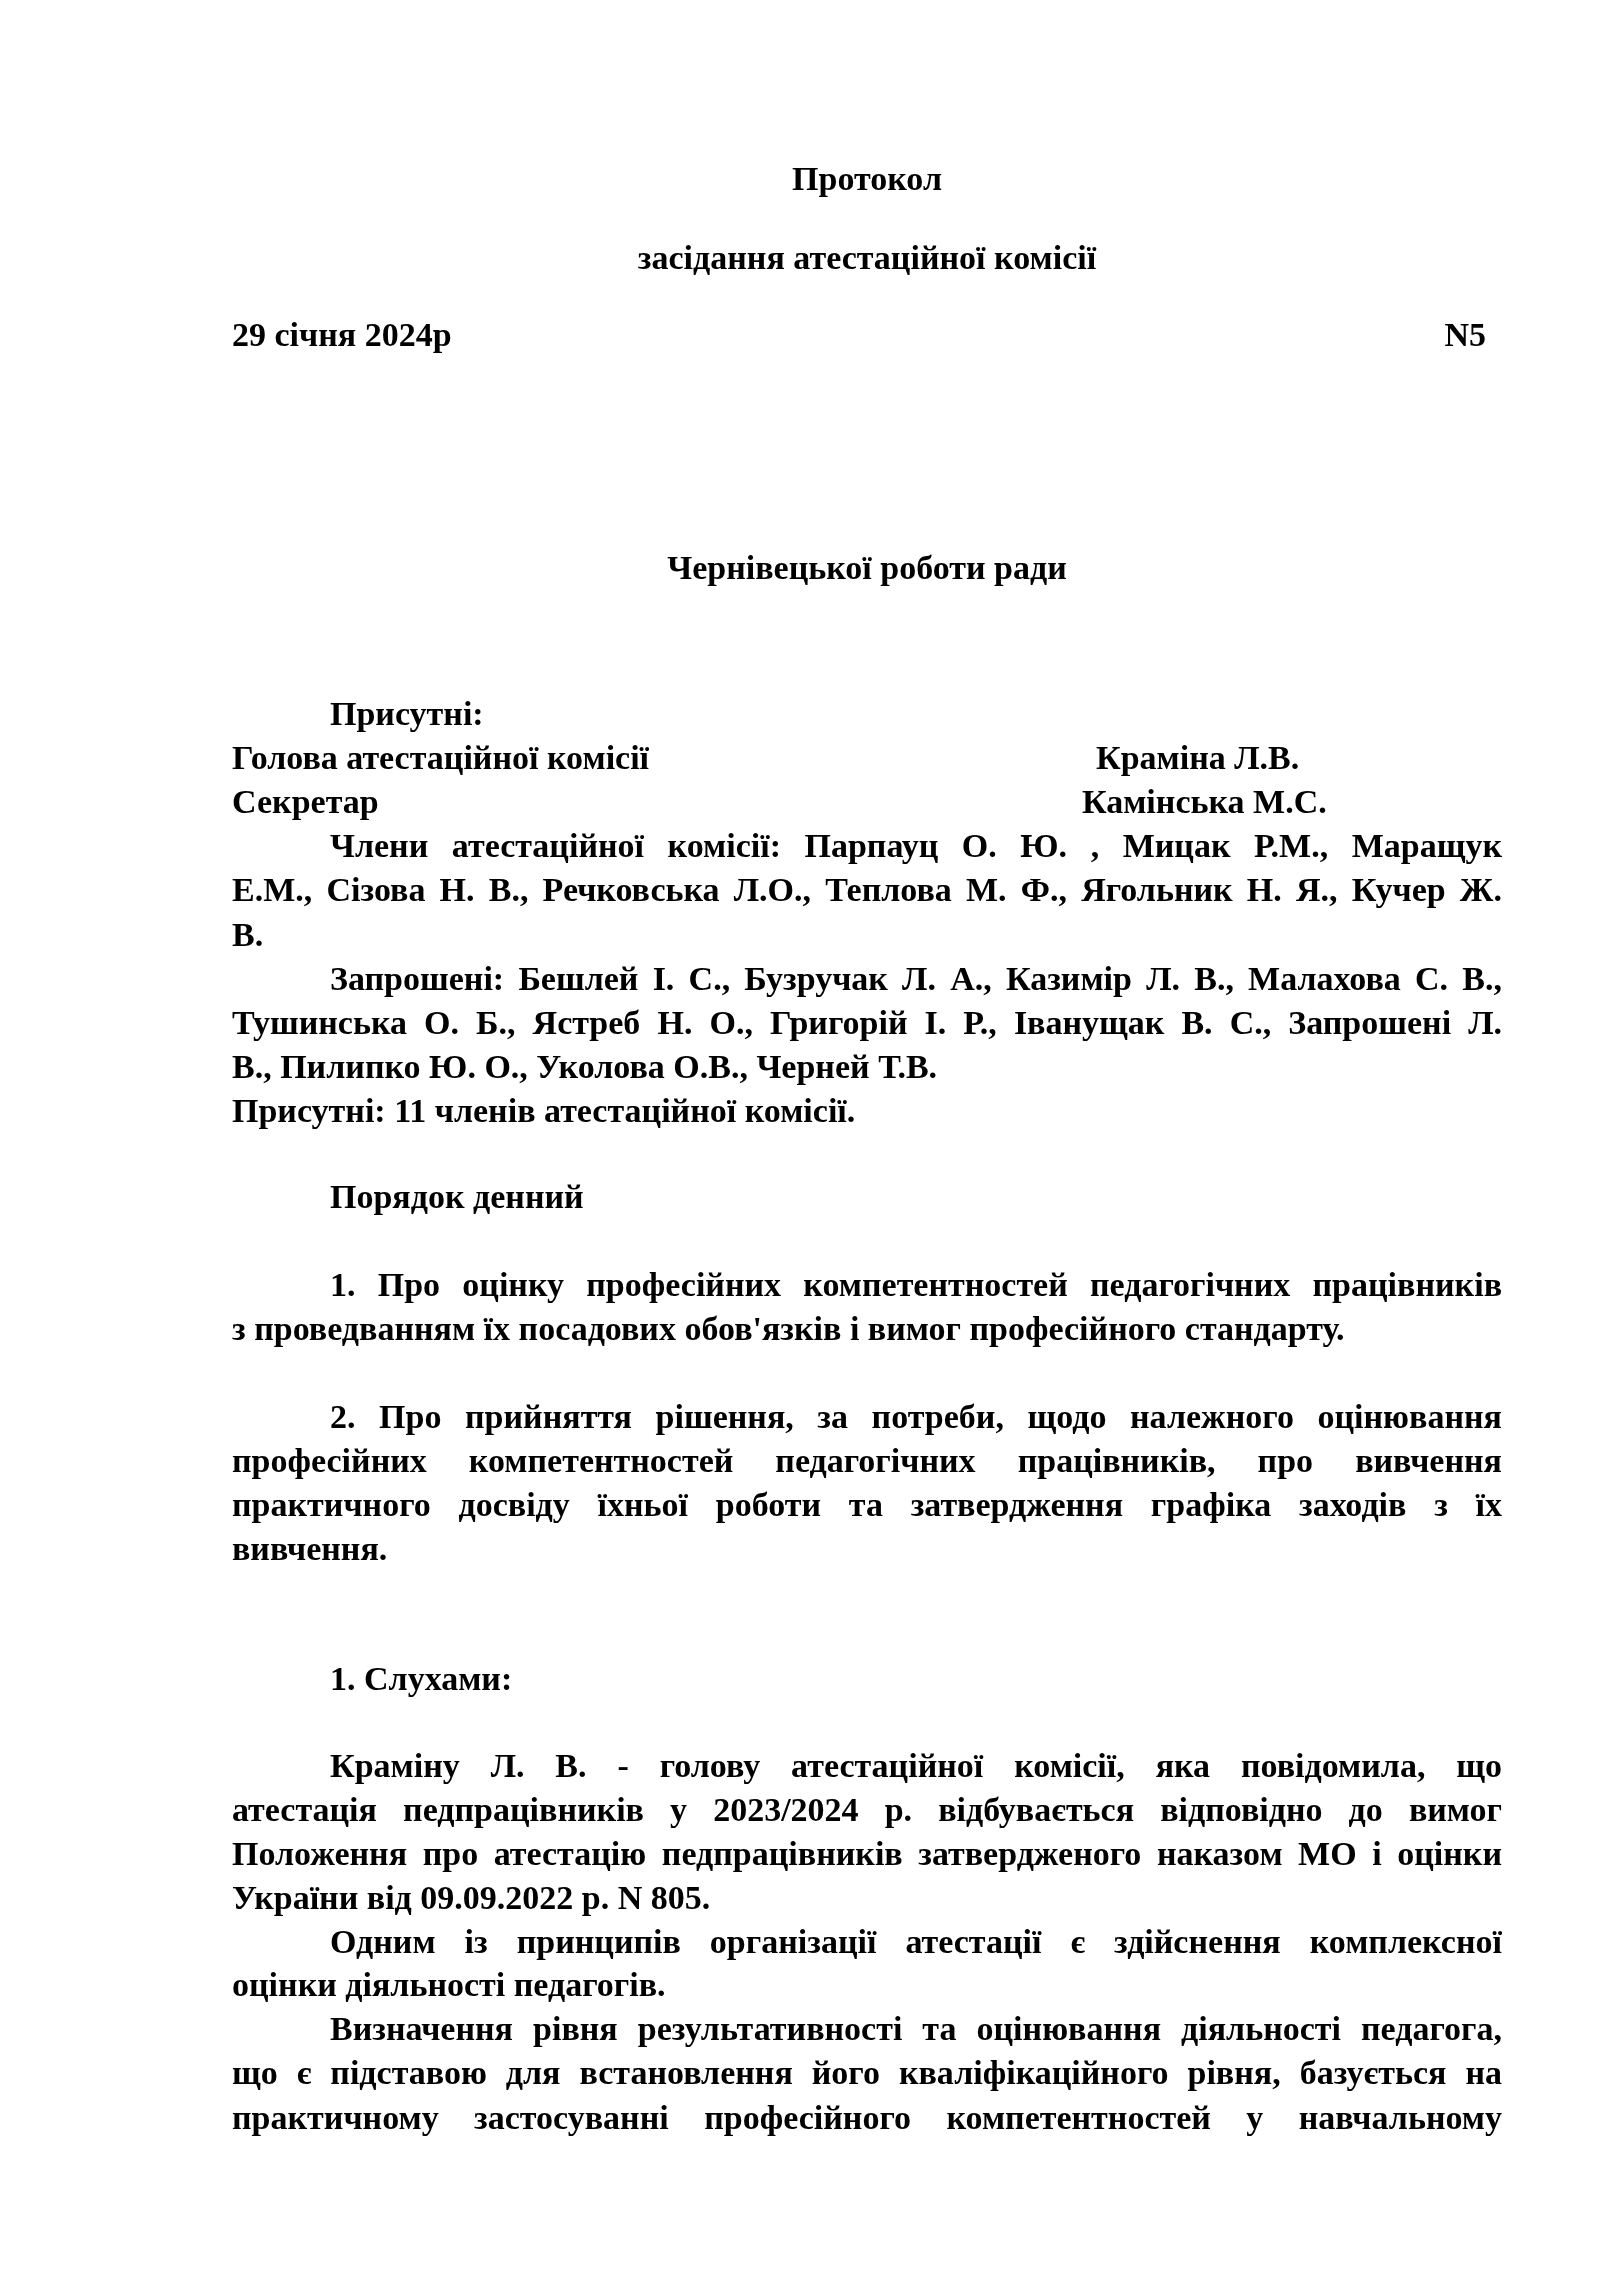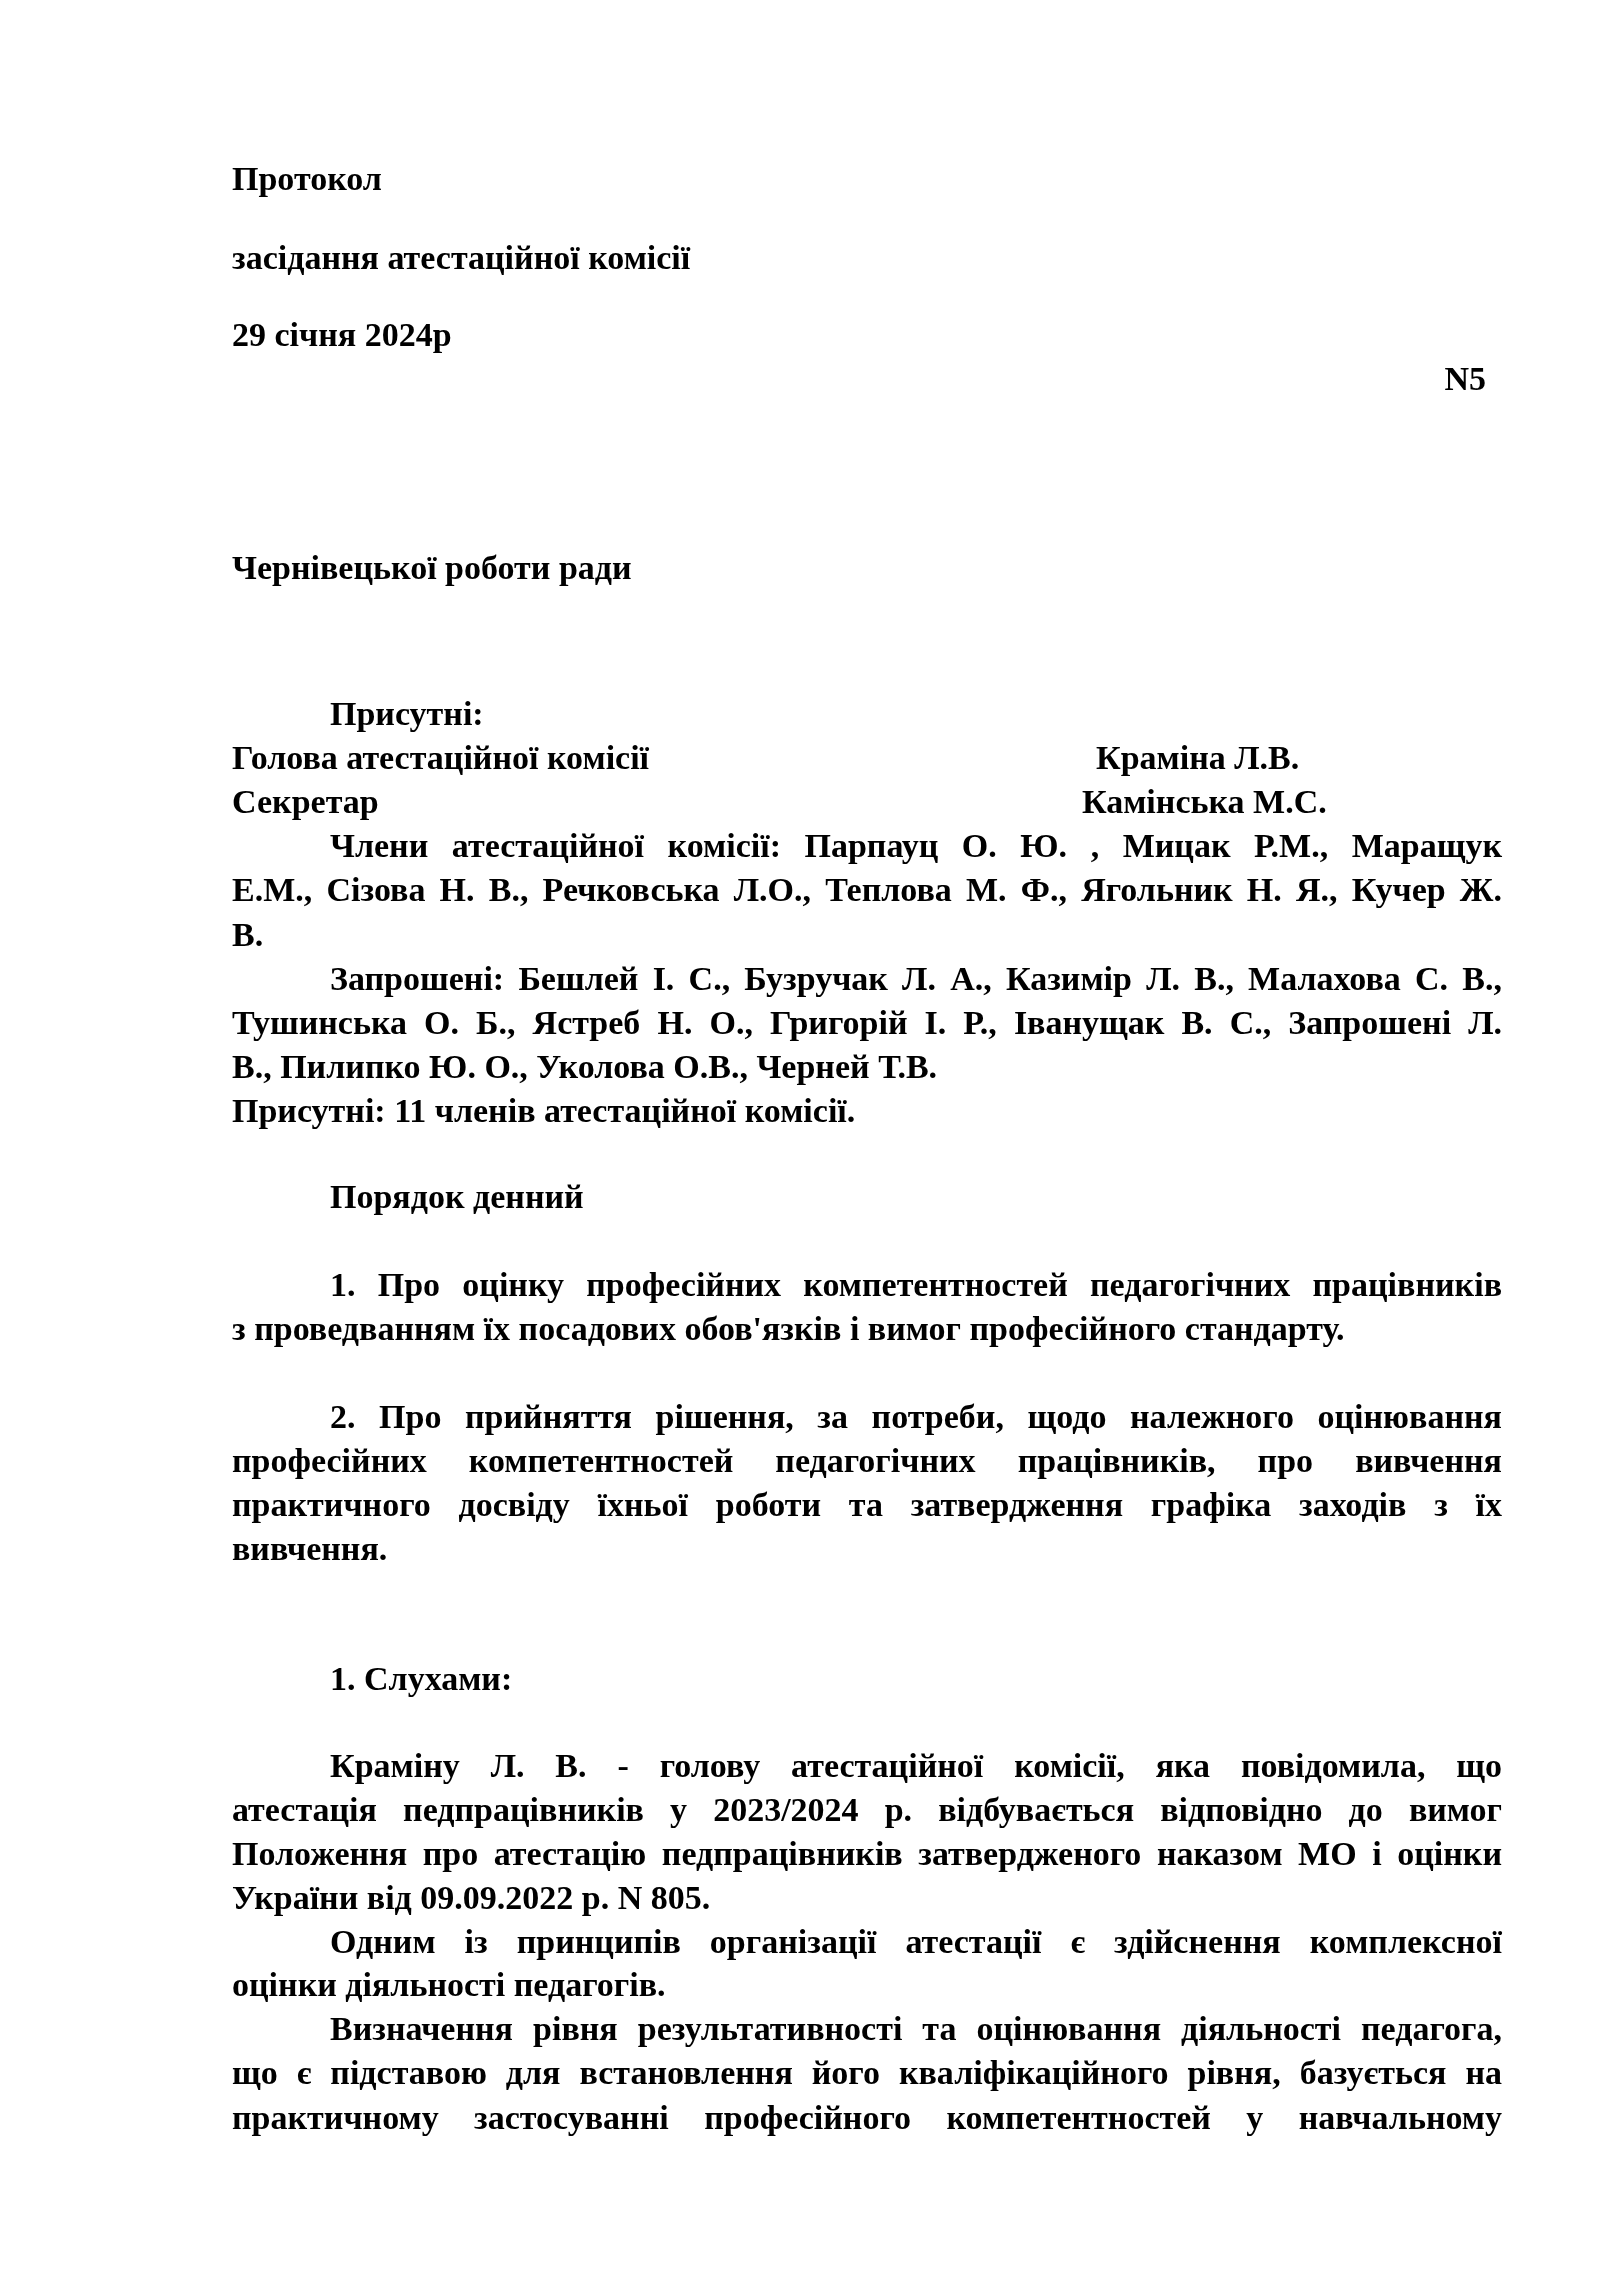--- a/index.html
+++ b/index.html
@@ -12,22 +12,22 @@
     line-height: 44px;
     height: 44px;
     color: #000000;
     white-space: nowrap;
     font-weight: bold;
   }
   .b { font-weight: bold; }
   .full { left: 232px; width: 1270px; }
   .ind { left: 330px; width: 1172px; }
   .just { text-align: justify; text-align-last: justify; white-space: normal; }
-  .center { left: 232px; width: 1270px; }
-  .right { text-align: right; margin-top: 44px; }
+  .center { left: 232px; width: 1270px; text-align: center; }
+  .right { text-align: right; }
 </style>
 </head>
 <body>
 
 <div class="page">
 
   <div class="ln b center" style="top:157px">Протокол</div>
   <div class="ln b center" style="top:236px">засідання атестаційної комісії</div>
   <div class="ln" style="top:313px; left:232px">29 січня 2024р</div>
   <div class="ln right" style="top:313px; left:1274px; width:212px">N5</div>

